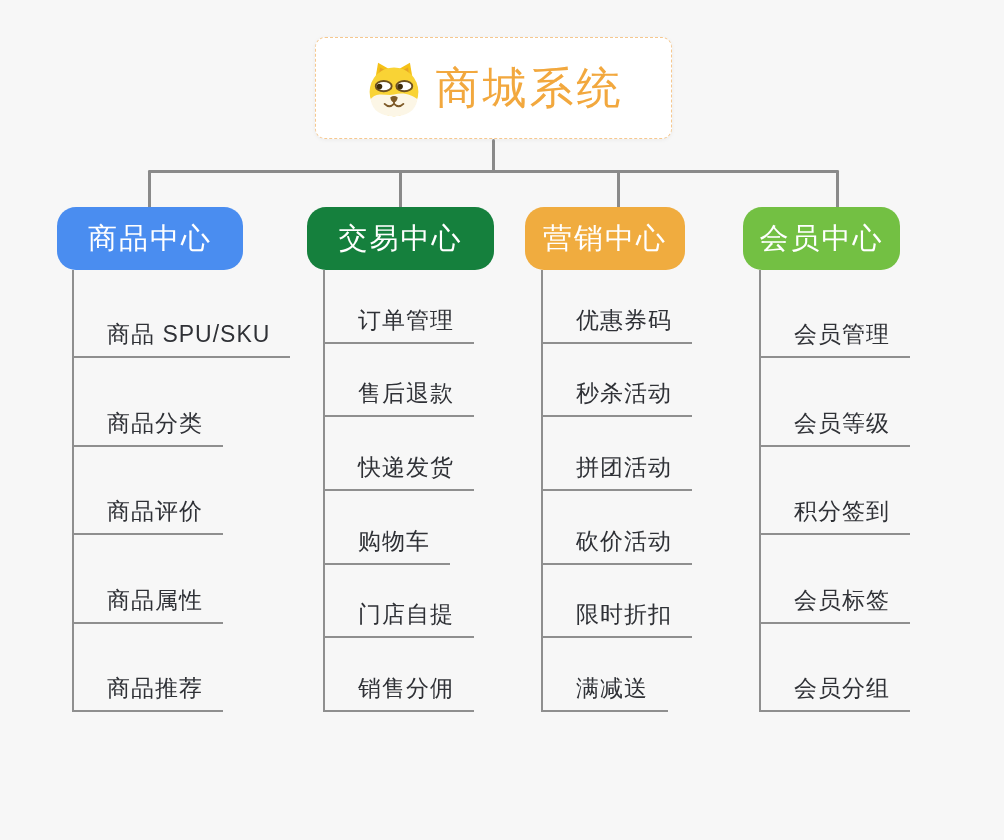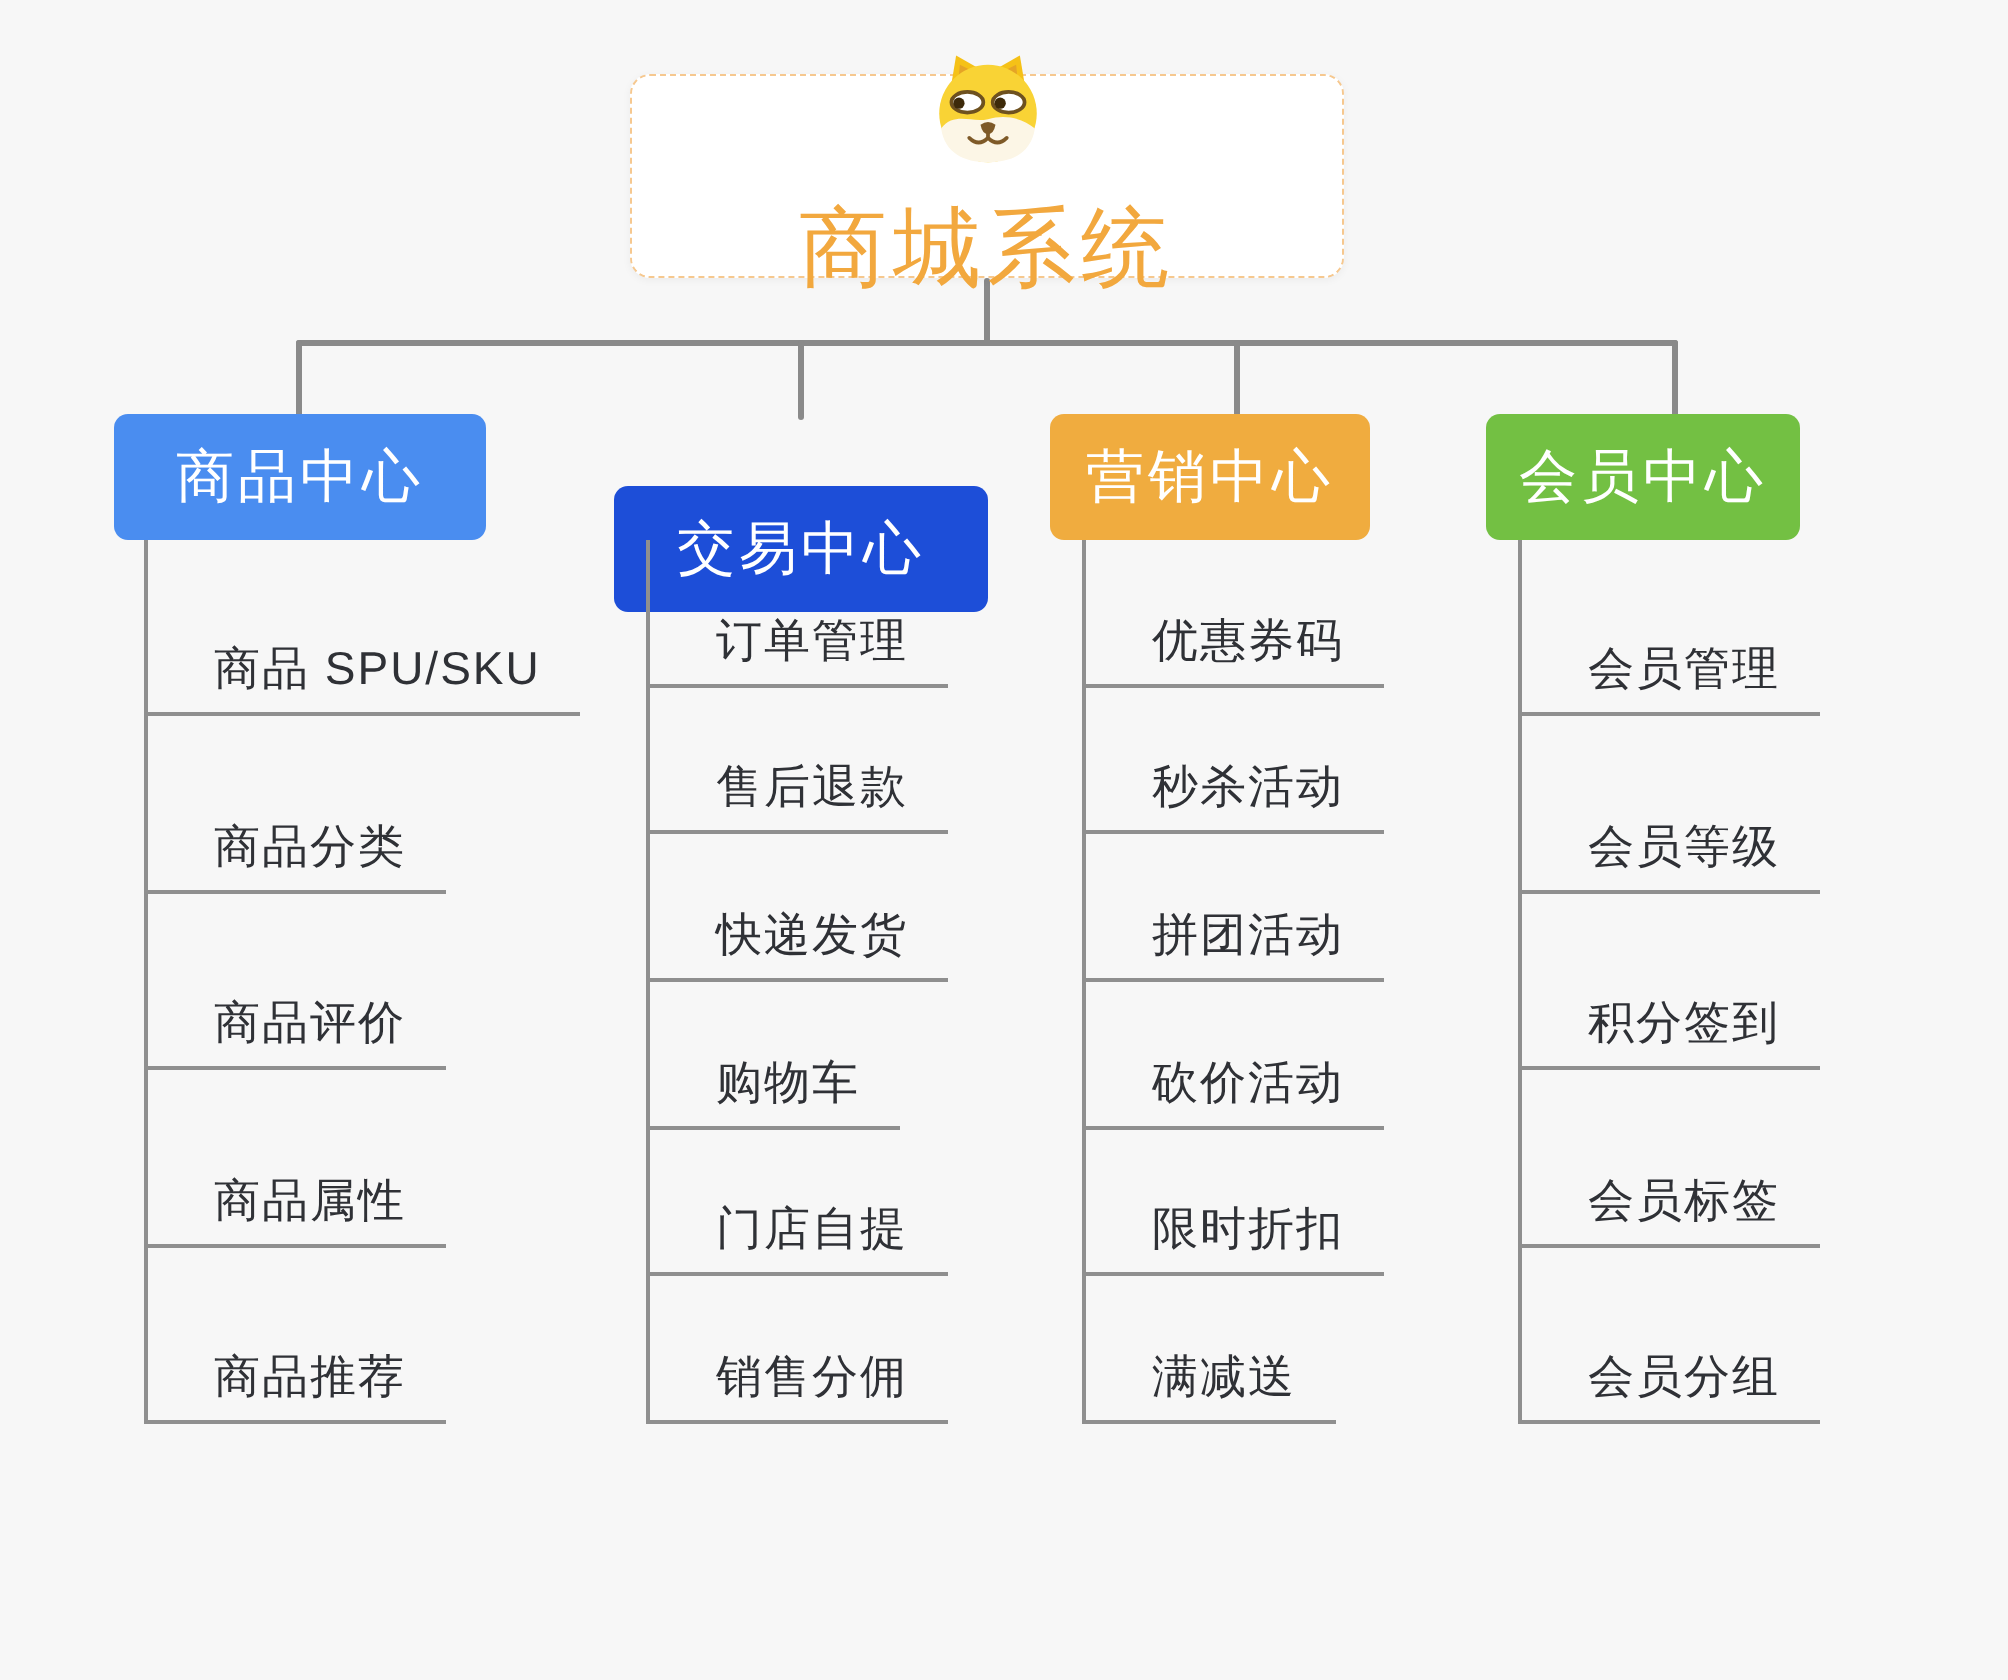--- a/index.html
+++ b/index.html
@@ -23,31 +23,30 @@
 
   
   .root-node{
     position:absolute;left:315px;top:37px;width:357px;height:102px;
     background:#FFFFFF;
     border:1px dashed #F6C88F;
     border-radius:10px;
     box-sizing:border-box;
     display:flex;align-items:center;justify-content:center;gap:12px;
     box-shadow:0 1px 4px rgba(0,0,0,.05);
-    flex-direction:column;
   }
   .root-title{
     font-size:44px;font-weight:500;letter-spacing:3px;white-space:nowrap;
   }
   .dog{width:60px;height:60px;display:block;flex:0 0 auto;}
 
   
   .branch{
     position:absolute;top:207px;height:63px;
-    border-radius:7px;
+    border-radius:19px;
     display:flex;align-items:center;justify-content:center;
     color:#FFFFFF;font-size:29px;letter-spacing:2px;white-space:nowrap;
   }
   .b0{left:57px;width:186px}
   .b1{left:307px;width:187px}
   .b2{left:525px;width:160px}
   .b3{left:743px;width:157px}
 
   
   .col{
@@ -95,21 +94,21 @@
       <circle cx="38.5" cy="30.5" r="3" fill="#3D2A0A"></circle>
       <path d="M28 42 q4 -3 8 0 q-1 5 -4 5 q-3 0 -4 -5 z" fill="#7E5A28"></path>
       <path d="M32 46 v3 M22 49 q5 5 10 0 q5 5 10 0" stroke="#7E5A28" stroke-width="2" fill="none" stroke-linecap="round"></path>
     </svg>
     <span class="root-title" style="color: rgb(242, 168, 62);">商城系统</span>
   </div>
 
   <div class="branch b0" style="background-color: rgb(74, 141, 240);">
     <span>商品中心</span>
   </div>
-  <div class="branch b1" style="background-color: #1d4ed8; margin-top: 36px;">
+  <div class="branch b1" style="background-color: #15803d;">
     <span>交易中心</span>
   </div>
   <div class="branch b2" style="background-color: rgb(240, 172, 63);">
     <span>营销中心</span>
   </div>
   <div class="branch b3" style="background-color: rgb(115, 192, 67);">
     <span>会员中心</span>
   </div>
 
   <div class="col c0">

